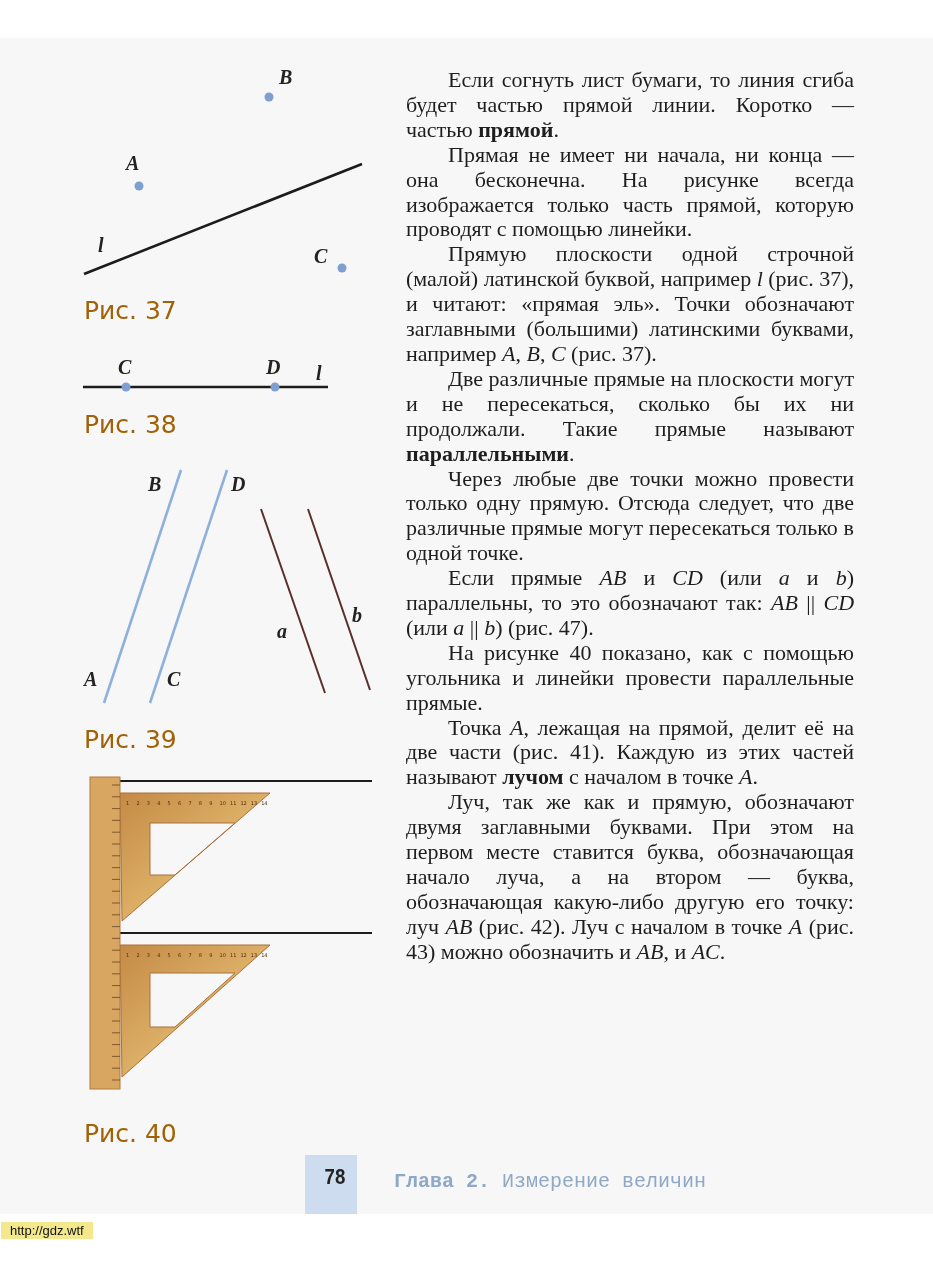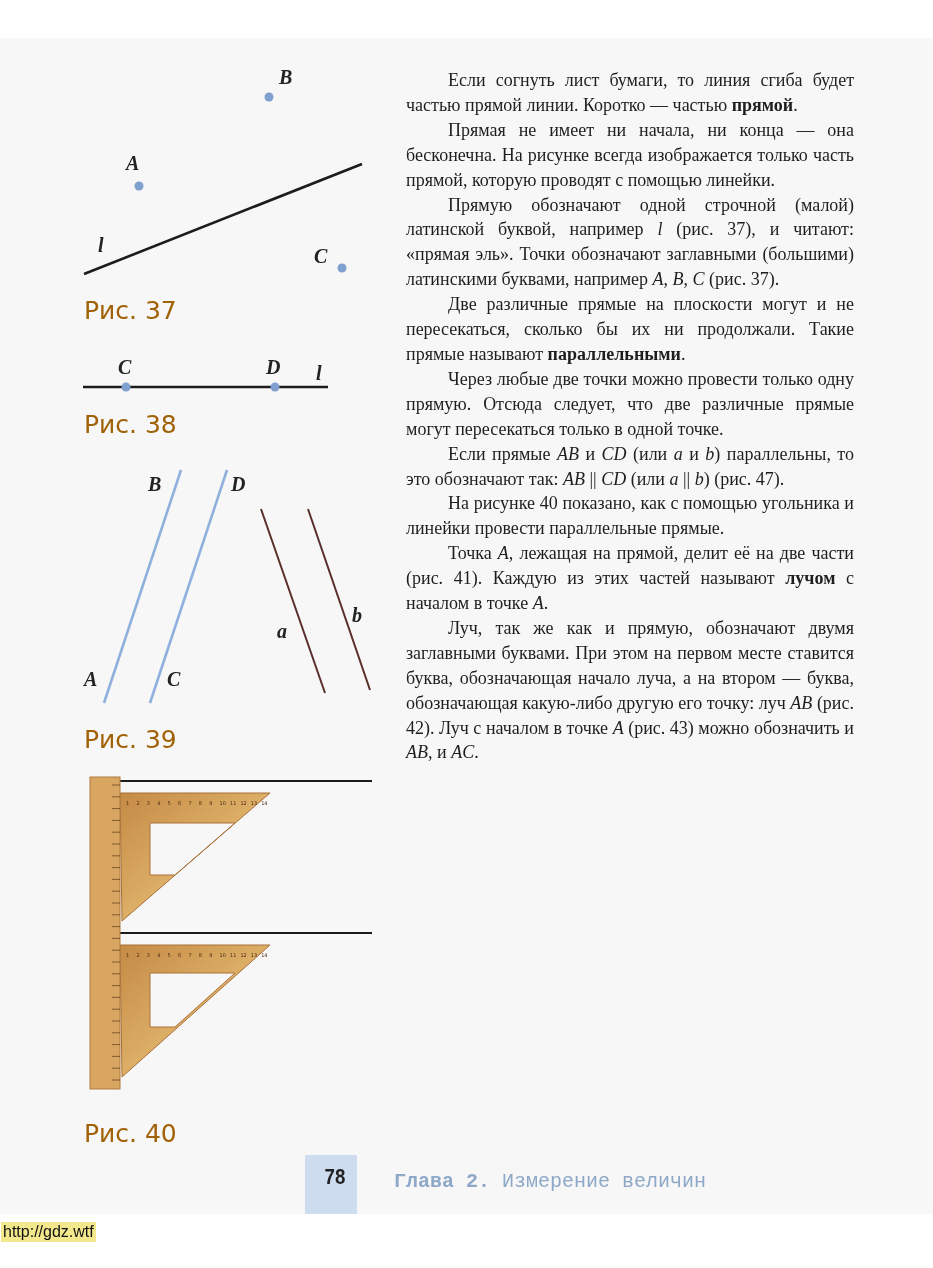--- a/index.html
+++ b/index.html
@@ -2,29 +2,29 @@
 <html><head>
 <meta charset="utf-8">
 <style>
   html, body { margin: 0; padding: 0; }
   body { width: 933px; height: 1268px; background: #ffffff; position: relative; overflow: hidden;
          font-family: "Liberation Serif", "DejaVu Serif", serif; }
   .page { position: absolute; left: 0; top: 38px; width: 933px; height: 1176px; background: #f7f7f7; }
   .fig { position: absolute; }
   .caption { position: absolute; font-family: "DejaVu Sans", "Liberation Sans", sans-serif; font-size: 25px; color: #a16207; }
   .lbl { font-family: "Liberation Serif", "DejaVu Serif", serif; font-style: italic; font-weight: bold; font-size: 20px; fill: #222; }
-  .text-col { position: absolute; left: 406px; top: 68px; width: 448px; color: #1e1e1e; font-size: 18px; line-height: 24.9px; text-align: justify; }
+  .text-col { position: absolute; left: 406px; top: 68px; width: 448px; color: #1e1e1e; font-size: 22px; line-height: 24.9px; text-align: justify; }
   .text-col p { margin: 0; text-indent: 42px; }
   .text-col b { font-weight: bold; }
   .text-col i { font-style: italic; }
   .pagenum-box { position: absolute; left: 305px; top: 1155px; width: 52px; height: 59px; background: #cddcee; }
   .pagenum { position: absolute; left: 0; top: 9px; width: 60px; text-align: center; font-family: "Liberation Sans", "DejaVu Sans", sans-serif; font-weight: bold; font-size: 22px; color: #222; transform: scaleX(0.85); }
   .footer-chapter { position: absolute; left: 394px; top: 1170px; font-family: Liberation Mono, monospace; font-size: 20px; color: #8ea8c8; }
   .footer-chapter .ch { font-weight: bold; }
-  .watermark { position: absolute; left: 1px; top: 1222px; background: #f3e88c; padding: 1px 2px; font-family: "Liberation Sans", "DejaVu Sans", sans-serif; font-size: 16px; color: #111; }
+  .watermark { position: absolute; left: 1px; top: 1222px; background: #f3e88c; padding: 1px 9px; font-family: "Liberation Sans", "DejaVu Sans", sans-serif; font-size: 13px; color: #111; }
 </style>
 </head>
 <body>
 
 <div class="page"></div>
 
 <svg class="fig" style="left:60px;top:60px" width="320" height="230">
   <line x1="24" y1="214" x2="302" y2="104" stroke="#1c1c1c" stroke-width="2.6"></line>
   <circle cx="209" cy="37" r="4.5" fill="#7f9fcf"></circle>
   <circle cx="79" cy="126" r="4.5" fill="#7f9fcf"></circle>
@@ -136,21 +136,21 @@
       <text x="180.4" y="192" font-size="5" fill="#4a2e14" font-family="DejaVu Sans, sans-serif">12</text>
       <text x="190.8" y="192" font-size="5" fill="#4a2e14" font-family="DejaVu Sans, sans-serif">13</text>
       <text x="201.20000000000002" y="192" font-size="5" fill="#4a2e14" font-family="DejaVu Sans, sans-serif">14</text>
     </g>
 </svg>
 <div class="caption" style="left:84px;top:1119px">Рис.  40</div>
 
 <div class="text-col">
   <p><span>Если согнуть лист бумаги, то линия сгиба будет частью прямой линии. Коротко — частью </span><b>прямой</b><span>.</span></p>
   <p>Прямая не имеет ни начала, ни конца — она бесконечна. На рисунке всегда изображается только часть прямой, которую проводят с помощью линейки.</p>
-  <p><span>Прямую обозначают одной строчной (малой) латинской буквой, например </span><i>l</i><span> (рис. 37), и читают: «прямая эль». Точки обозначают заглавными (большими) латинскими буквами, например </span><i>A</i><span>, </span><i>B</i><span>, </span><i>C</i><span> (рис. 37).</span></p>
+  <p><span>Прямую плоскости одной строчной (малой) латинской буквой, например </span><i>l</i><span> (рис. 37), и читают: «прямая эль». Точки обозначают заглавными (большими) латинскими буквами, например </span><i>A</i><span>, </span><i>B</i><span>, </span><i>C</i><span> (рис. 37).</span></p>
   <p><span>Две различные прямые на плоскости могут и не пересекаться, сколько бы их ни продолжали. Такие прямые называют </span><b>параллельными</b><span>.</span></p>
   <p>Через любые две точки можно провести только одну прямую. Отсюда следует, что две различные прямые могут пересекаться только в одной точке.</p>
   <p><span>Если прямые </span><i>AB</i><span> и </span><i>CD</i><span> (или </span><i>a</i><span> и </span><i>b</i><span>) параллельны, то это обозначают так: </span><i>AB</i><span> || </span><i>CD</i><span> (или </span><i>a</i><span> || </span><i>b</i><span>) (рис. 47).</span></p>
   <p>На рисунке 40 показано, как с помощью угольника и линейки провести параллельные прямые.</p>
   <p><span>Точка </span><i>A</i><span>, лежащая на прямой, делит её на две части (рис. 41). Каждую из этих частей называют </span><b>лучом</b><span> с началом в точке </span><i>A</i><span>.</span></p>
   <p><span>Луч, так же как и прямую, обозначают двумя заглавными буквами. При этом на первом месте ставится буква, обозначающая начало луча, а на втором — буква, обозначающая какую-либо другую его точку: луч </span><i>AB</i><span> (рис. 42). Луч с началом в точке </span><i>A</i><span> (рис. 43) можно обозначить и </span><i>AB</i><span>, и </span><i>AC</i><span>.</span></p>
 </div>
 
 <div class="pagenum-box">
   <div class="pagenum">78</div>

